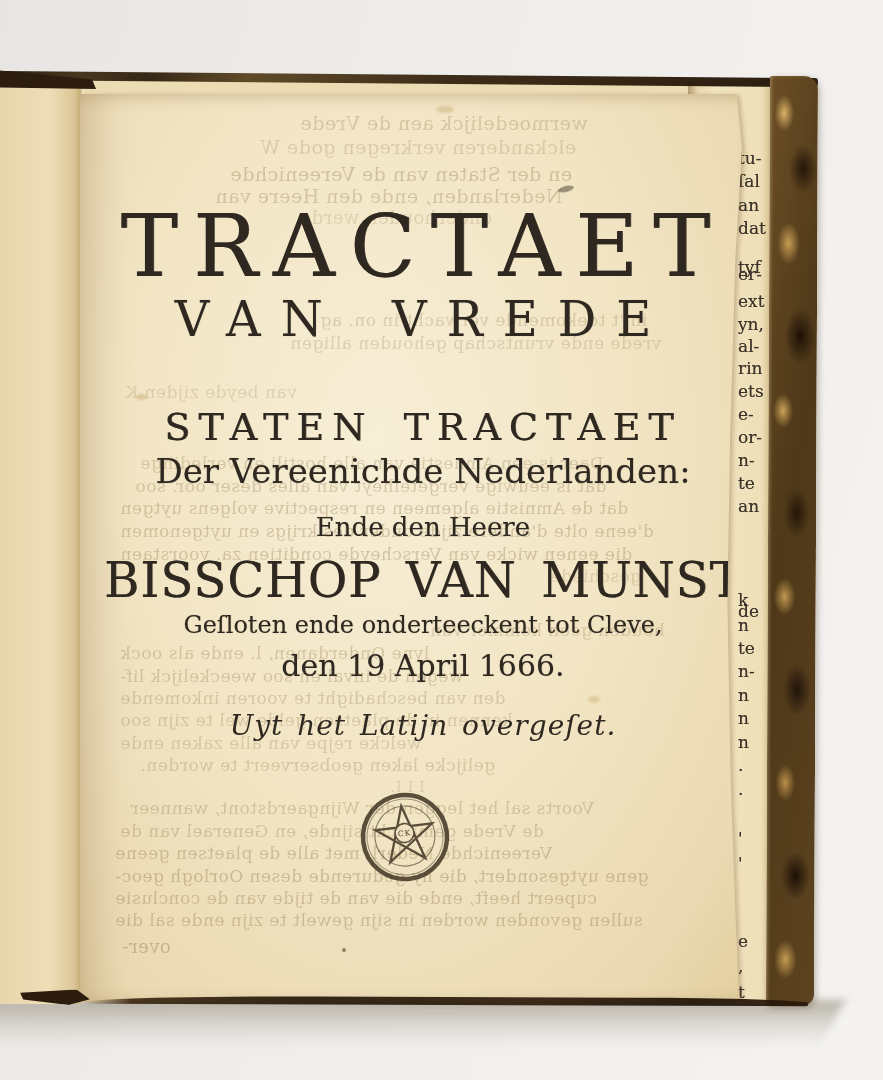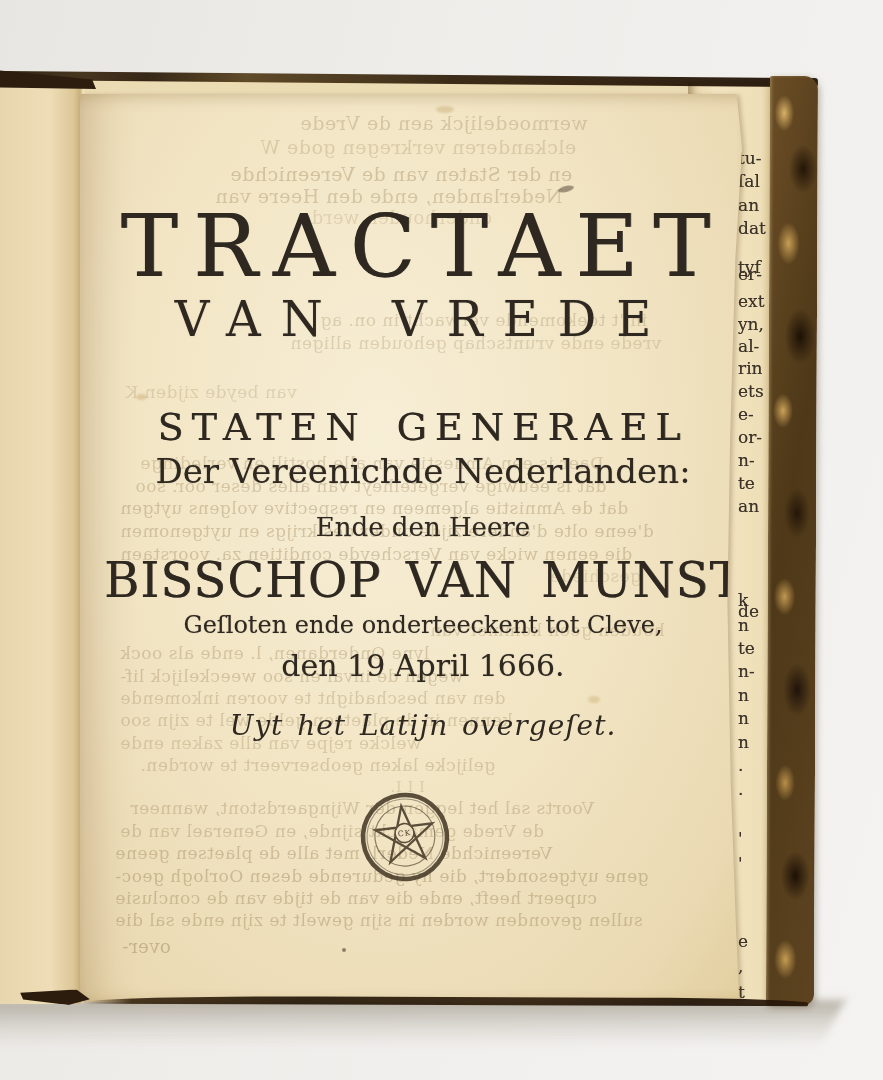--- a/index.html
+++ b/index.html
@@ -166,21 +166,21 @@
     </div>
 
   <div class="edge-top"></div>
   <div class="binding-corner"></div>
 
   <div class="page-title-wrap">
     <div class="page-title" id="titlePage" style="left:0;top:0;">
 
       <div class="pline l-tractaet inky">TRACTAET</div>
       <div class="pline l-vanvrede soft">VAN VREDE</div>
-      <div class="pline l-staten inky">STATEN GENERAEL</div>
+      <div class="pline l-staten inky">STATEN TRACTAET</div>
       <div class="pline l-vereenichde soft">Der Vereenichde Nederlanden:</div>
       <div class="pline l-ende soft">Ende den Heere</div>
       <div class="pline l-bisschop inky">BISSCHOP VAN MUNSTER.</div>
       <div class="pline l-gesloten soft">Geſloten ende onderteeckent tot Cleve,</div>
       <div class="pline l-datum soft">den 19 April 1666.</div>
       <div class="pline l-translation">Uyt het Latijn overgeſet.</div>
 
       <svg class="stamp" viewBox="0 0 94 94">
         <g fill="none" stroke="#463a28" opacity="0.88" transform="rotate(-7 47 47)">
           <circle cx="47" cy="47" r="42" stroke-width="4.5"></circle>

